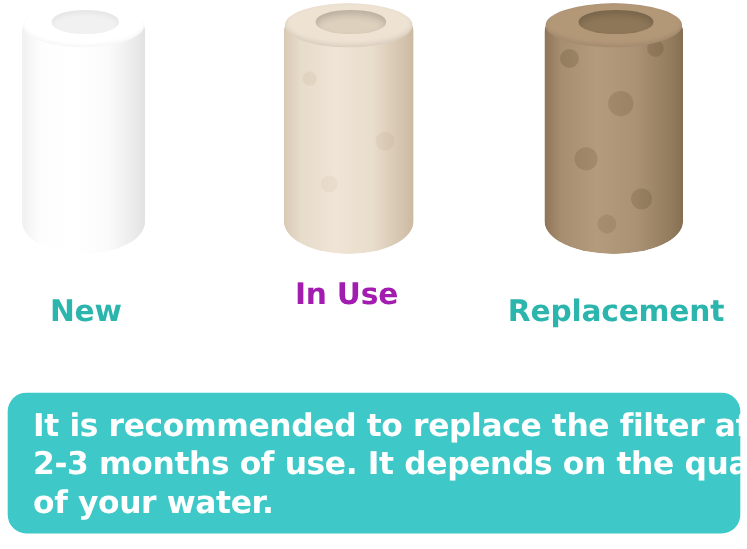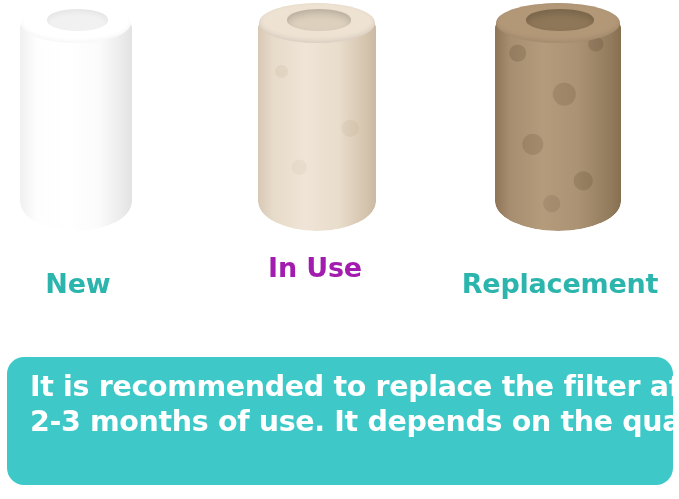--- a/index.html
+++ b/index.html
@@ -140,16 +140,17 @@
   </div>
 
   <div class="label" id="lbl-0" style="left: -72px; width: 300px; top: 268px; color: rgb(43, 181, 173);">New</div>
   <div class="label" id="lbl-1" style="left: 165px; width: 300px; top: 252px; color: #a21caf;">In Use</div>
   <div class="label" id="lbl-2" style="left: 410px; width: 300px; top: 268px; color: rgb(43, 181, 173);">Replacement</div>
 
   <div class="banner" style="background: rgb(62, 200, 200);">
     <p class="banner-text">
       <span class="banner-line">It is recommended to replace the filter after</span>
       <span class="banner-line">2-3 months of use. It depends on the quality</span>
+      <span class="banner-line">of your water.</span>
     </p>
   </div>
 
 </div>
 
 </body></html>

